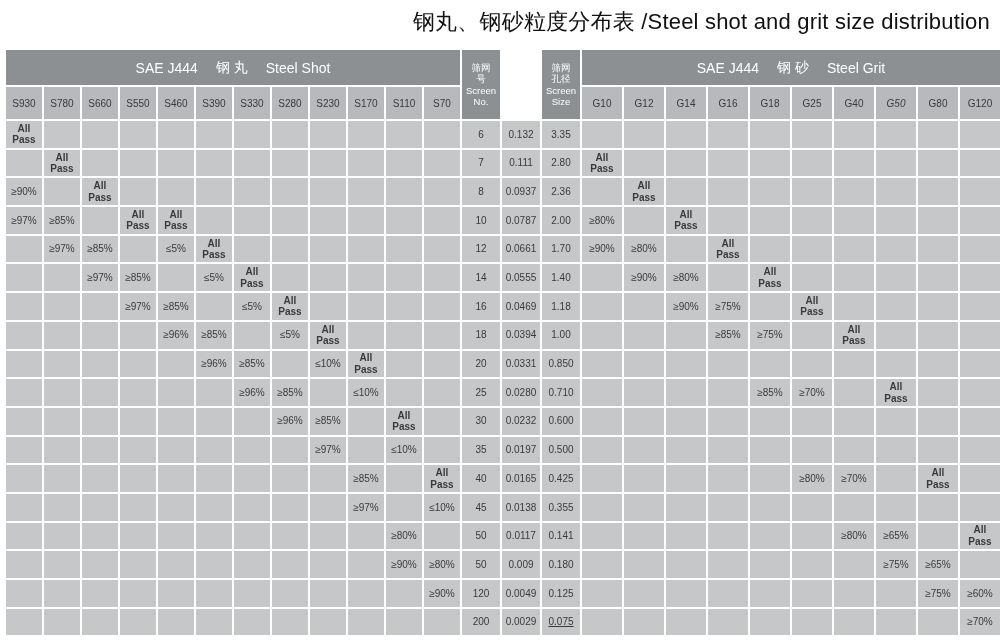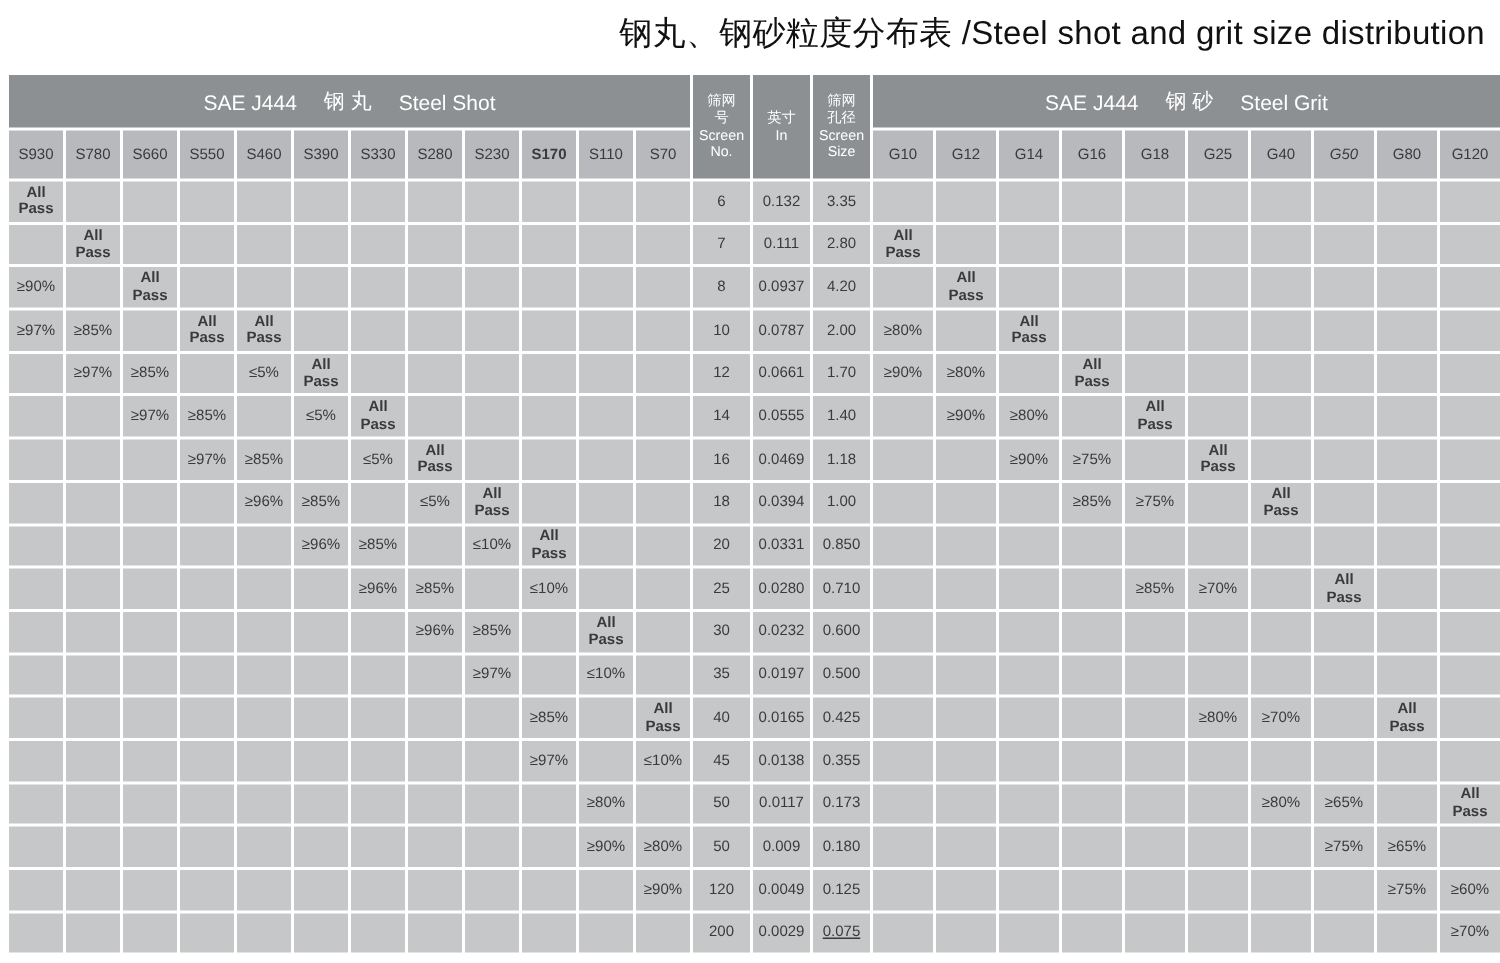--- a/index.html
+++ b/index.html
@@ -54,24 +54,20 @@
     <div class="ghead" style="grid-area: 1 / 1 / auto / 13;">
       <span class="part">SAE J444</span>
       <span class="part">钢 丸</span>
       <span class="part">Steel Shot</span>
     </div>
     <div class="mhead" style="grid-area: 1 / 13 / 3;">
       <span>筛网</span>
       <span>号</span>
       <span>Screen</span>
       <span>No.</span>
-    </div>
-    <div class="mhead" style="grid-area: 1 / 14 / 3;">
-      <span>英寸</span>
-      <span>In</span>
     </div>
     <div class="mhead" style="grid-area: 1 / 15 / 3;">
       <span>筛网</span>
       <span>孔径</span>
       <span>Screen</span>
       <span>Size</span>
     </div>
     <div class="ghead" style="grid-area: 1 / 16 / auto / 26;">
       <span class="part">SAE J444</span>
       <span class="part">钢 砂</span>
@@ -79,21 +75,21 @@
     </div>
     <div class="chead" style="grid-area: 2 / 1;">S930</div>
     <div class="chead" style="grid-area: 2 / 2;">S780</div>
     <div class="chead" style="grid-area: 2 / 3;">S660</div>
     <div class="chead" style="grid-area: 2 / 4;">S550</div>
     <div class="chead" style="grid-area: 2 / 5;">S460</div>
     <div class="chead" style="grid-area: 2 / 6;">S390</div>
     <div class="chead" style="grid-area: 2 / 7;">S330</div>
     <div class="chead" style="grid-area: 2 / 8;">S280</div>
     <div class="chead" style="grid-area: 2 / 9;">S230</div>
-    <div class="chead" style="grid-area: 2 / 10; font-weight: bold;">S170</div>
+    <div class="chead" style="grid-area: 2 / 10;">S170</div>
     <div class="chead" style="grid-area: 2 / 11;">S110</div>
     <div class="chead" style="grid-area: 2 / 12;">S70</div>
     <div class="chead" style="grid-area: 2 / 16;">G10</div>
     <div class="chead" style="grid-area: 2 / 17;">G12</div>
     <div class="chead" style="grid-area: 2 / 18;">G14</div>
     <div class="chead" style="grid-area: 2 / 19;">G16</div>
     <div class="chead" style="grid-area: 2 / 20;">G18</div>
     <div class="chead" style="grid-area: 2 / 21;">G25</div>
     <div class="chead" style="grid-area: 2 / 22;">G40</div>
     <div class="chead" style="grid-area: 2 / 23; font-style: italic;">G50</div>
@@ -156,21 +152,21 @@
     <div class="cell" style="grid-area: 5 / 5;"></div>
     <div class="cell" style="grid-area: 5 / 6;"></div>
     <div class="cell" style="grid-area: 5 / 7;"></div>
     <div class="cell" style="grid-area: 5 / 8;"></div>
     <div class="cell" style="grid-area: 5 / 9;"></div>
     <div class="cell" style="grid-area: 5 / 10;"></div>
     <div class="cell" style="grid-area: 5 / 11;"></div>
     <div class="cell" style="grid-area: 5 / 12;"></div>
     <div class="cell" style="grid-area: 5 / 13;">8</div>
     <div class="cell" style="grid-area: 5 / 14;">0.0937</div>
-    <div class="cell" style="grid-area: 5 / 15;">4.20</div>
+    <div class="cell" style="grid-area: 5 / 15;">2.36</div>
     <div class="cell" style="grid-area: 5 / 16;"></div>
     <div class="cell allpass" style="grid-area: 5 / 17;">All Pass</div>
     <div class="cell" style="grid-area: 5 / 18;"></div>
     <div class="cell" style="grid-area: 5 / 19;"></div>
     <div class="cell" style="grid-area: 5 / 20;"></div>
     <div class="cell" style="grid-area: 5 / 21;"></div>
     <div class="cell" style="grid-area: 5 / 22;"></div>
     <div class="cell" style="grid-area: 5 / 23;"></div>
     <div class="cell" style="grid-area: 5 / 24;"></div>
     <div class="cell" style="grid-area: 5 / 25;"></div>
@@ -456,21 +452,21 @@
     <div class="cell" style="grid-area: 17 / 5;"></div>
     <div class="cell" style="grid-area: 17 / 6;"></div>
     <div class="cell" style="grid-area: 17 / 7;"></div>
     <div class="cell" style="grid-area: 17 / 8;"></div>
     <div class="cell" style="grid-area: 17 / 9;"></div>
     <div class="cell" style="grid-area: 17 / 10;"></div>
     <div class="cell" style="grid-area: 17 / 11;">≥80%</div>
     <div class="cell" style="grid-area: 17 / 12;"></div>
     <div class="cell" style="grid-area: 17 / 13;">50</div>
     <div class="cell" style="grid-area: 17 / 14;">0.0117</div>
-    <div class="cell" style="grid-area: 17 / 15;">0.173</div>
+    <div class="cell" style="grid-area: 17 / 15;">0.141</div>
     <div class="cell" style="grid-area: 17 / 16;"></div>
     <div class="cell" style="grid-area: 17 / 17;"></div>
     <div class="cell" style="grid-area: 17 / 18;"></div>
     <div class="cell" style="grid-area: 17 / 19;"></div>
     <div class="cell" style="grid-area: 17 / 20;"></div>
     <div class="cell" style="grid-area: 17 / 21;"></div>
     <div class="cell" style="grid-area: 17 / 22;">≥80%</div>
     <div class="cell" style="grid-area: 17 / 23;">≥65%</div>
     <div class="cell" style="grid-area: 17 / 24;"></div>
     <div class="cell allpass" style="grid-area: 17 / 25;">All Pass</div>

